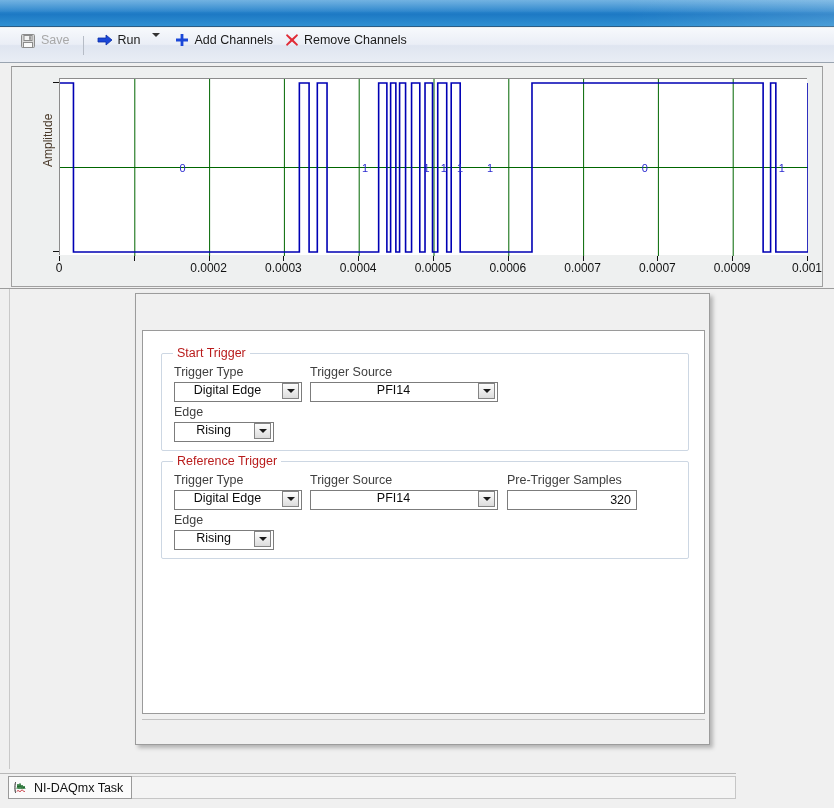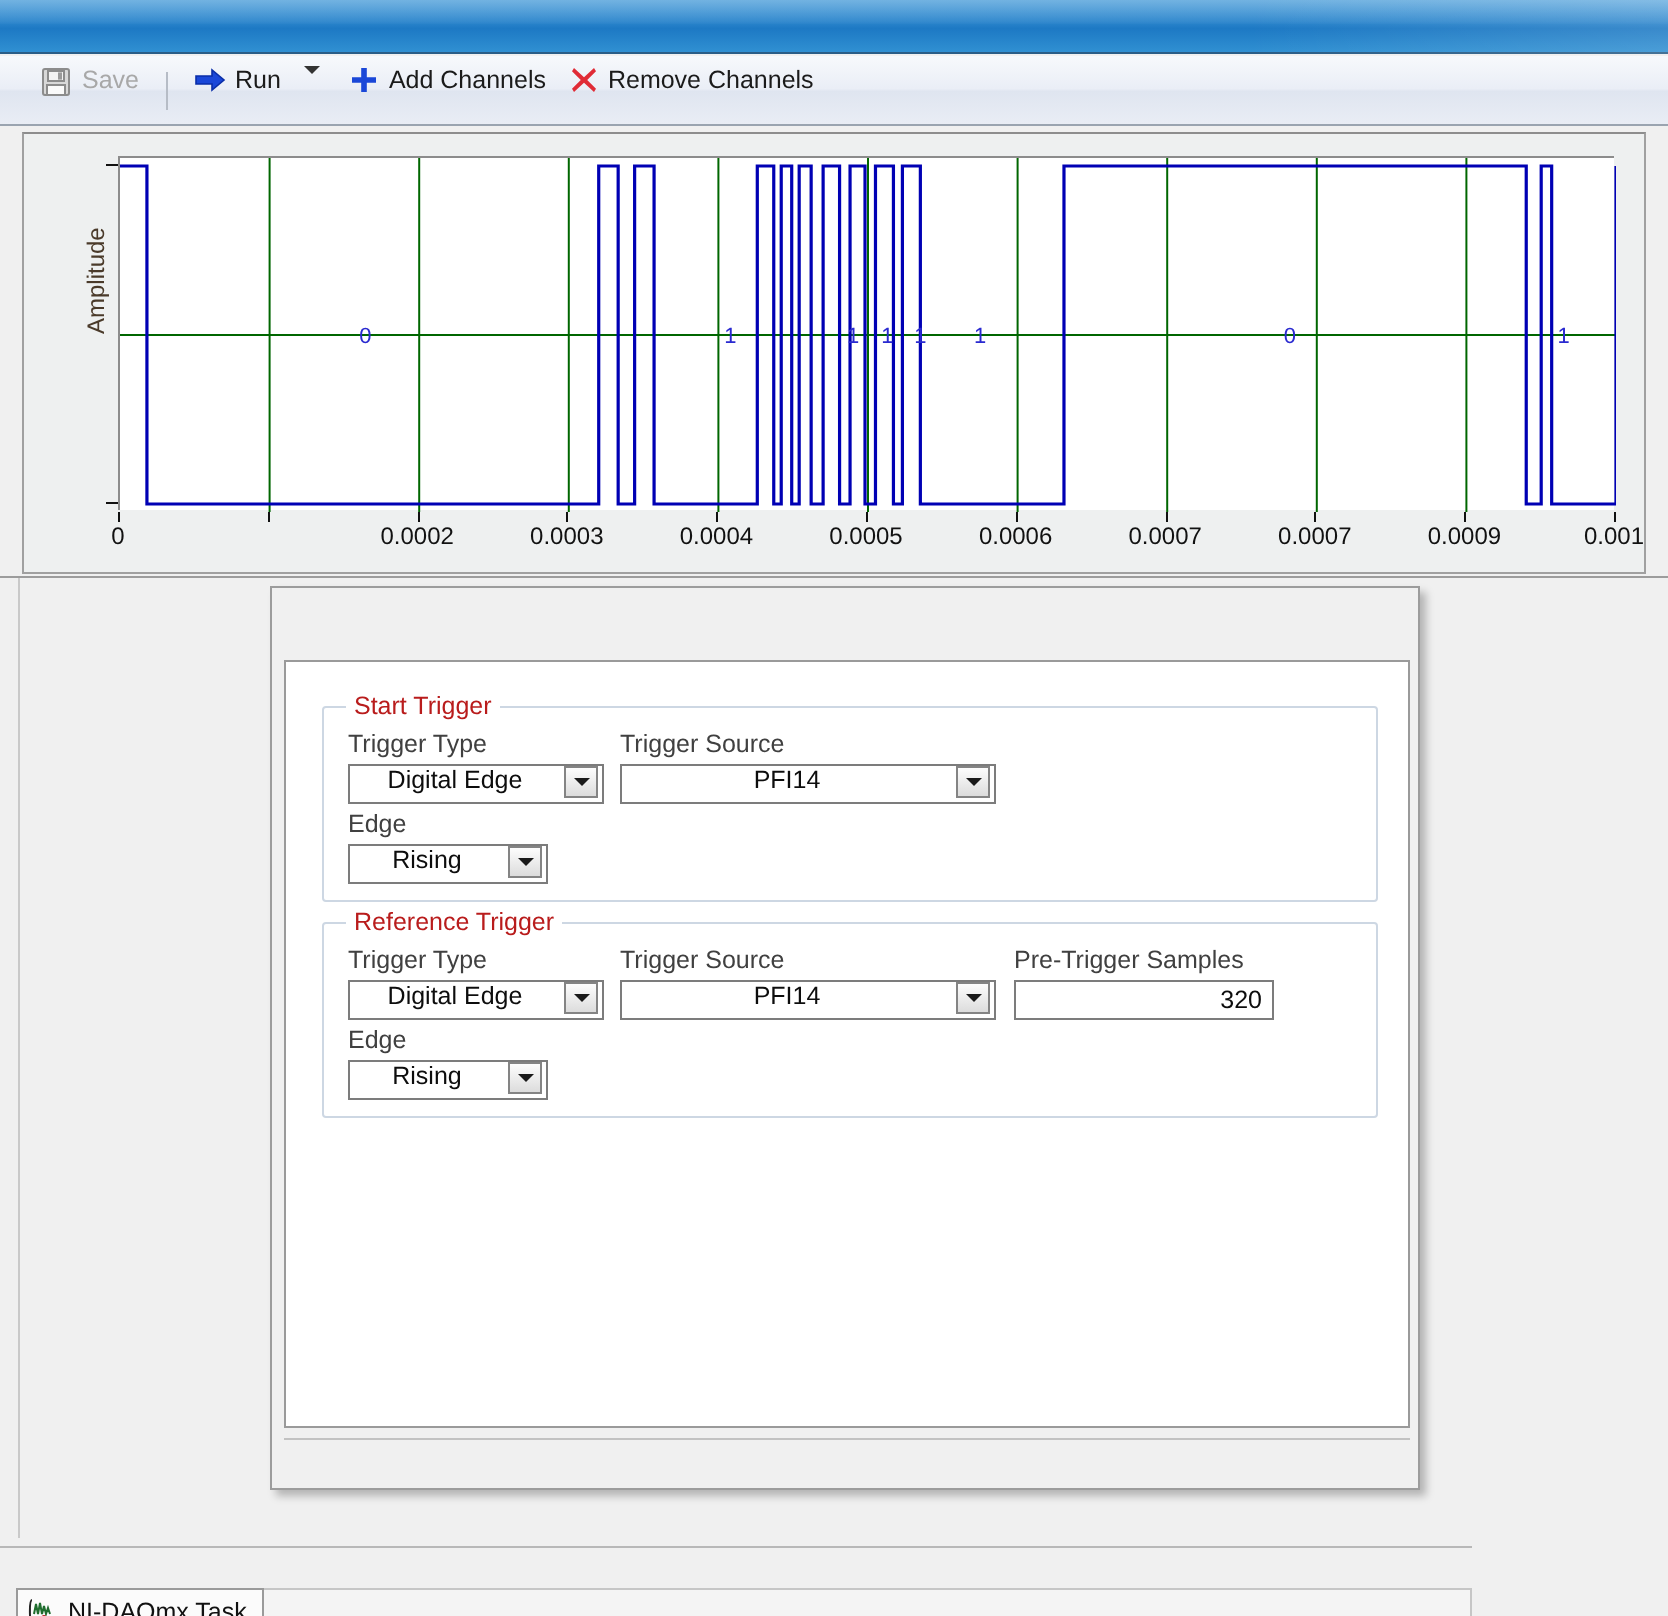--- a/index.html
+++ b/index.html
@@ -160,21 +160,21 @@
     position: absolute; height: 20px; background: #ffffff;
     border: 1px solid #7c7c7c;
     display: flex; align-items: center; justify-content: flex-end;
     padding-right: 5px; font-size: 12.5px; color: #0d0d0d;
   }
 
   
   .statusbar {
     position: absolute; left: 0; top: 773px; width: 736px; height: 35px;
     background: #f0f0f0; border-top: 1px solid #b8b8b8;
-    display: flex; align-items: flex-start; padding-top: 20px;
+    display: flex; align-items: flex-start; padding-top: 2px;
   }
   .status-tab {
     display: flex; align-items: center; gap: 5px;
     height: 23px; padding: 0 8px 0 5px;
     margin-left: 8px;
     background: #fbfbfb; border: 1px solid #9a9a9a;
     font-size: 12.5px; color: #111; white-space: nowrap;
   }
   .status-rest {
     flex: 1; height: 23px;

